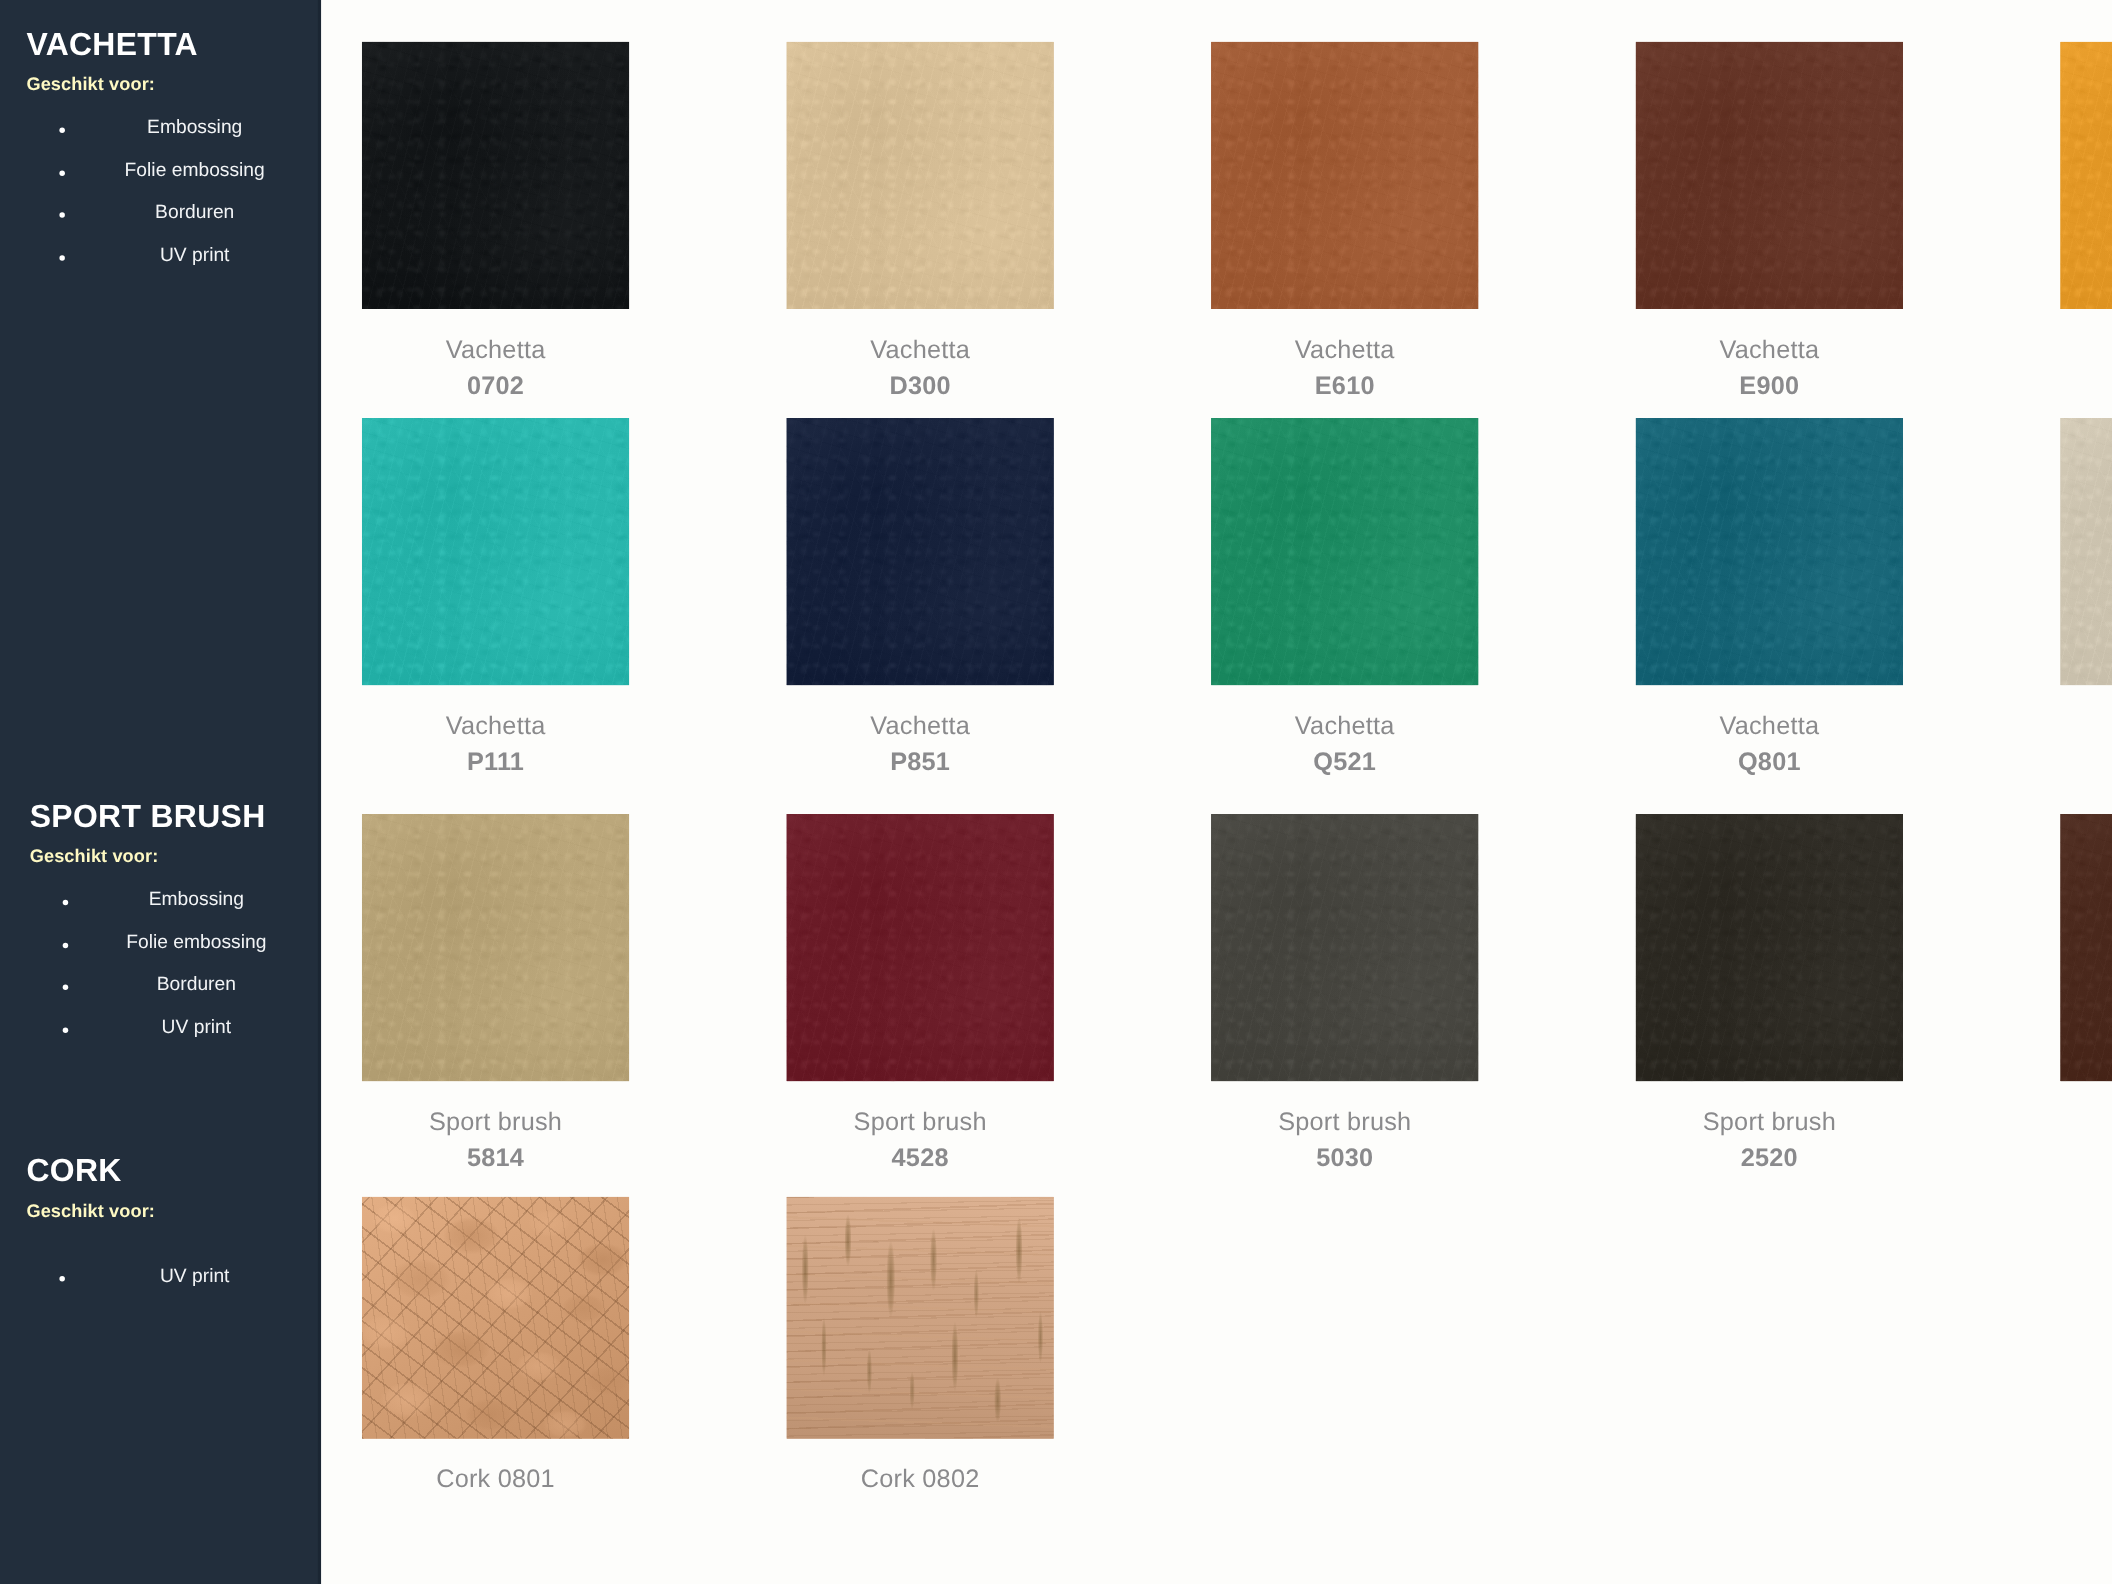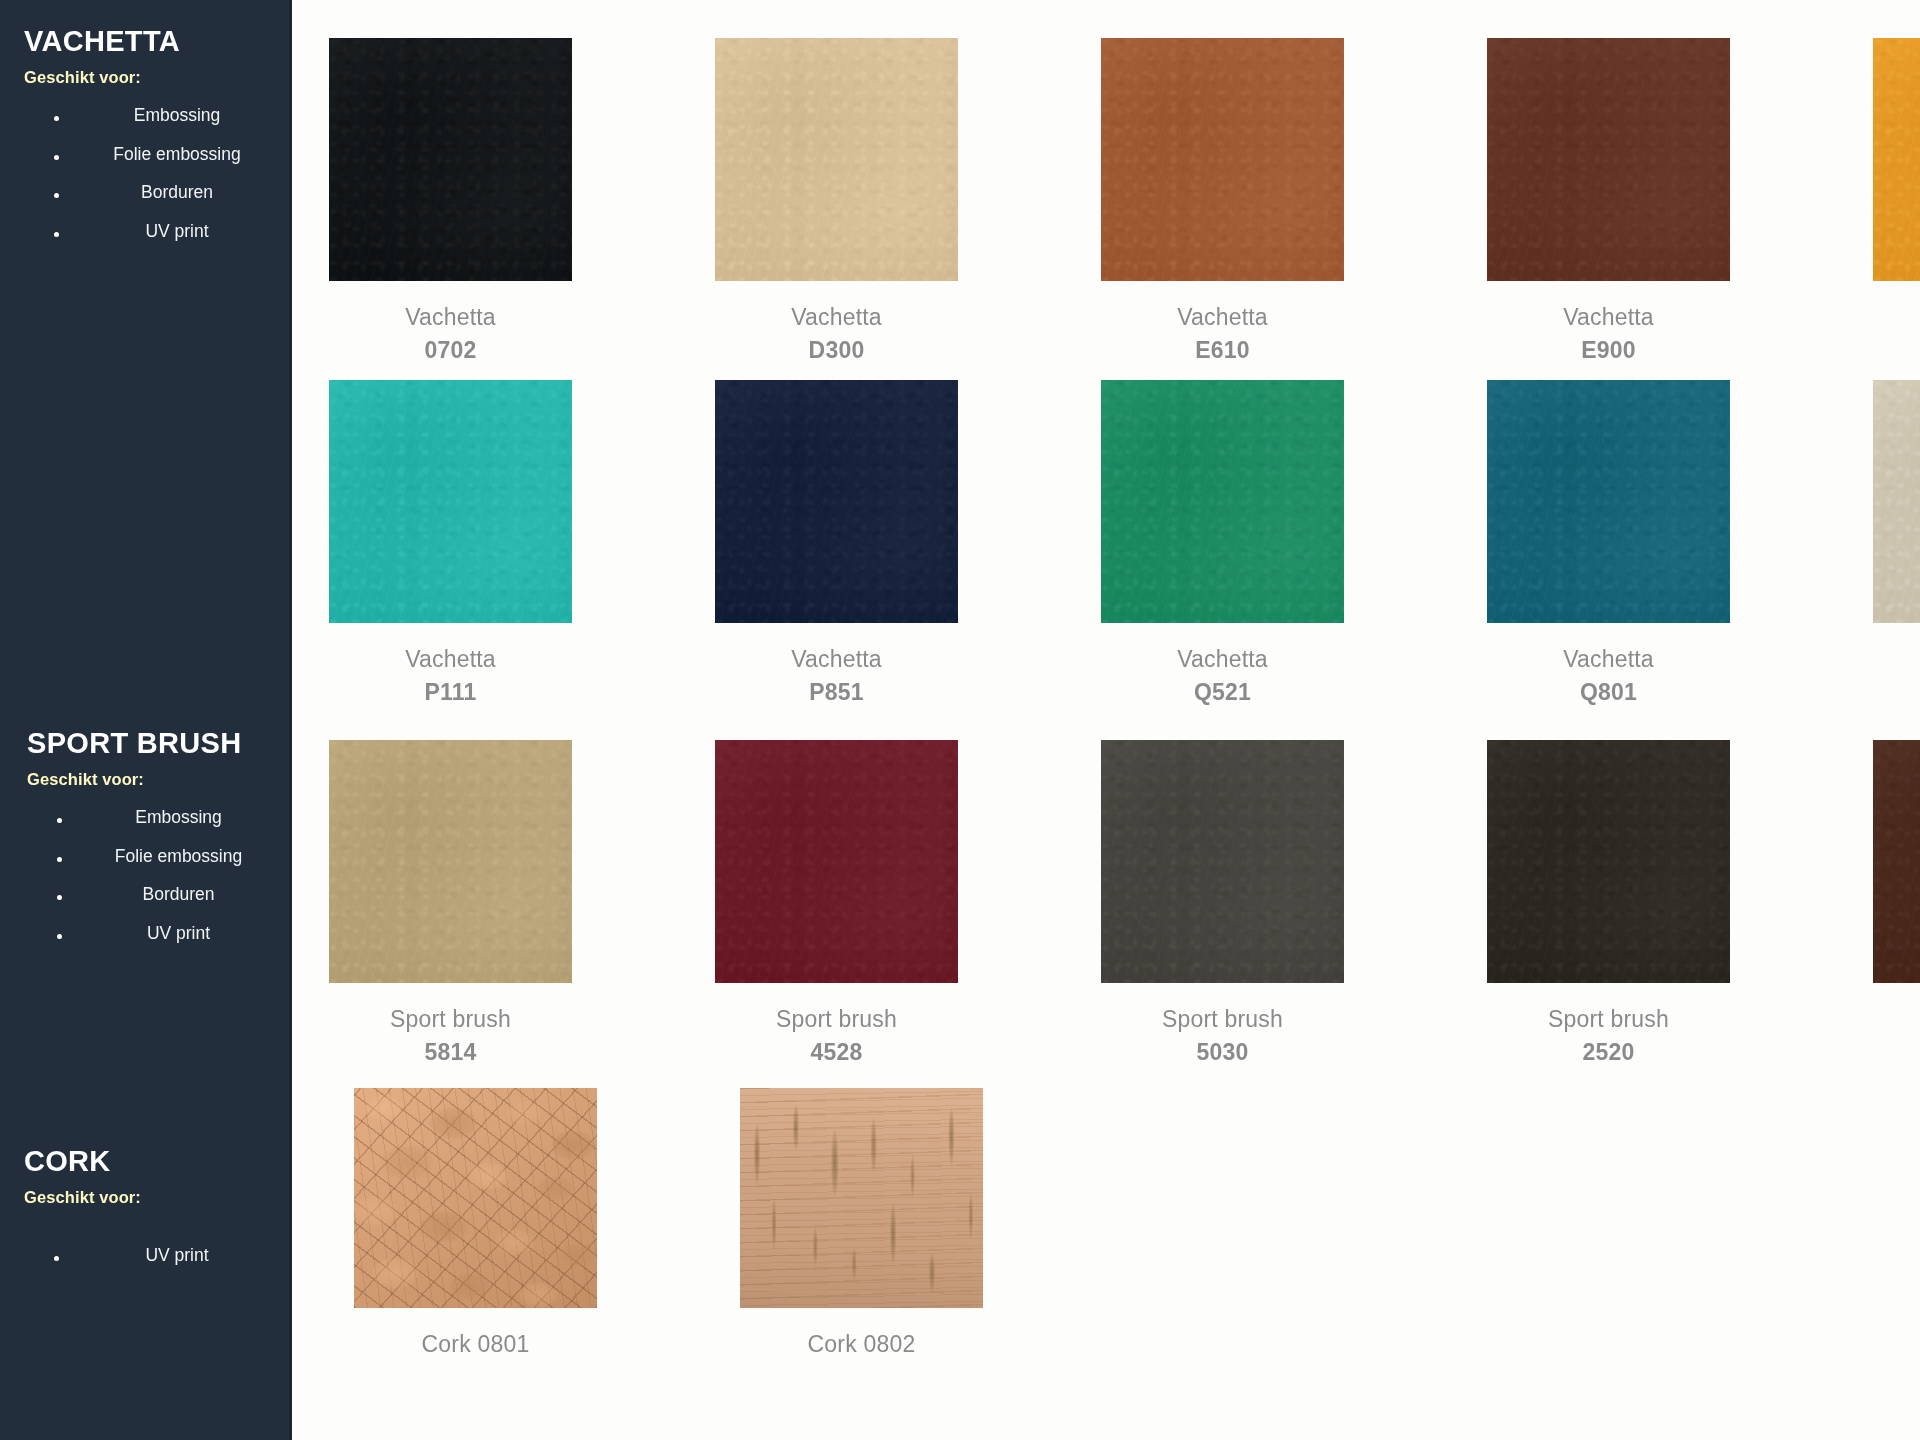--- a/index.html
+++ b/index.html
@@ -136,21 +136,21 @@
       <div class="side-title">SPORT BRUSH</div>
       <div class="side-sub">Geschikt voor:</div>
       <ul class="side-list">
         <li><span class="bullet"></span><span>Embossing</span></li>
         <li><span class="bullet"></span><span>Folie embossing</span></li>
         <li><span class="bullet"></span><span>Borduren</span></li>
         <li><span class="bullet"></span><span>UV print</span></li>
       </ul>
     </div>
 
-    <div class="side-block" style="top:1146px;">
+    <div class="side-block" style="top:1050px;">
       <div class="side-title">CORK</div>
       <div class="side-sub">Geschikt voor:</div>
       <ul class="side-list" style="margin-top:40px;">
         <li><span class="bullet"></span><span>UV print</span></li>
       </ul>
     </div>
 
   </aside>
 
   <main id="main">
@@ -249,21 +249,21 @@
         <div class="caption"><span>Sport brush</span><span class="l2">2520</span></div>
       </div>
       <div class="cell">
         <div class="chip">
             <span class="tex" id="tex-r2c4" style="background-image: radial-gradient(7px 5px at 18% 22%, rgba(90, 56, 44, 0.55) 0%, transparent 70%), radial-gradient(9px 6px at 62% 14%, rgba(66, 32, 20, 0.45) 0%, transparent 70%), radial-gradient(6px 8px at 82% 48%, rgba(90, 56, 44, 0.5) 0%, transparent 70%), radial-gradient(11px 6px at 34% 70%, rgba(66, 32, 20, 0.4) 0%, transparent 72%), radial-gradient(8px 5px at 70% 86%, rgba(90, 56, 44, 0.45) 0%, transparent 70%), repeating-linear-gradient(104deg, rgba(90, 56, 44, 0.22) 0px, rgba(90, 56, 44, 0.22) 1px, transparent 1px, transparent 9px), repeating-linear-gradient(16deg, rgba(66, 32, 20, 0.16) 0px, rgba(66, 32, 20, 0.16) 1px, transparent 1px, transparent 13px), repeating-linear-gradient(61deg, rgba(90, 56, 44, 0.13) 0px, rgba(90, 56, 44, 0.13) 1px, transparent 1px, transparent 21px), radial-gradient(circle at 30% 30%, rgba(66, 32, 20, 0.55) 0%, transparent 55%), radial-gradient(circle at 78% 72%, rgba(90, 56, 44, 0.5) 0%, transparent 60%), linear-gradient(160deg, rgb(86, 52, 40) 0%, rgb(76, 42, 30) 45%, rgb(64, 30, 18) 100%); background-size: 23px 17px, 31px 21px, 19px 27px, 37px 23px, 26px 19px, auto, auto, auto, auto, auto, auto; background-color: rgb(76, 42, 30);"></span>
           </div>
 
       </div>
     </div>
 
-    <div class="swatch-row" style="top:1088px; left:37px;margin-left:25px;">
+    <div class="swatch-row" style="top:1088px; left:37px;">
       <div class="cell">
         <div class="chip cork-chip">
             <span class="tex" id="tex-r3c0" style="background-image: radial-gradient(26px 18px at 12% 9%, rgba(239, 186, 144, 0.55) 0%, rgba(239, 186, 144, 0.275) 60%, transparent 78%), radial-gradient(33px 22px at 41% 16%, rgba(185, 132, 90, 0.5) 0%, rgba(185, 132, 90, 0.25) 60%, transparent 78%), radial-gradient(24px 16px at 70% 11%, rgba(229, 176, 134, 0.45) 0%, rgba(229, 176, 134, 0.224) 60%, transparent 78%), radial-gradient(30px 20px at 90% 26%, rgba(181, 128, 86, 0.5) 0%, rgba(181, 128, 86, 0.25) 60%, transparent 78%), radial-gradient(36px 24px at 22% 34%, rgba(191, 138, 96, 0.45) 0%, rgba(191, 138, 96, 0.224) 60%, transparent 78%), radial-gradient(28px 19px at 55% 40%, rgba(237, 184, 142, 0.5) 0%, rgba(237, 184, 142, 0.25) 60%, transparent 78%), radial-gradient(26px 17px at 83% 46%, rgba(187, 134, 92, 0.48) 0%, rgba(187, 134, 92, 0.24) 60%, transparent 78%), radial-gradient(30px 20px at 9% 56%, rgba(233, 180, 138, 0.46) 0%, rgba(233, 180, 138, 0.23) 60%, transparent 78%), radial-gradient(34px 22px at 37% 63%, rgba(183, 130, 88, 0.5) 0%, rgba(183, 130, 88, 0.25) 60%, transparent 78%), radial-gradient(27px 18px at 66% 70%, rgba(231, 178, 136, 0.45) 0%, rgba(231, 178, 136, 0.224) 60%, transparent 78%), radial-gradient(25px 17px at 92% 76%, rgba(189, 136, 94, 0.5) 0%, rgba(189, 136, 94, 0.25) 60%, transparent 78%), radial-gradient(32px 21px at 17% 84%, rgba(235, 182, 140, 0.47) 0%, rgba(235, 182, 140, 0.235) 60%, transparent 78%), radial-gradient(29px 19px at 48% 90%, rgba(185, 132, 90, 0.5) 0%, rgba(185, 132, 90, 0.25) 60%, transparent 78%), radial-gradient(26px 17px at 76% 94%, rgba(229, 176, 134, 0.45) 0%, rgba(229, 176, 134, 0.224) 60%, transparent 78%), repeating-linear-gradient(37deg, rgba(110, 70, 40, 0.3) 0px, rgba(110, 70, 40, 0.3) 1.5px, transparent 1.5px, transparent 17px), repeating-linear-gradient(-48deg, rgba(100, 62, 34, 0.25) 0px, rgba(100, 62, 34, 0.25) 1.5px, transparent 1.5px, transparent 23px), repeating-linear-gradient(82deg, rgba(125, 85, 52, 0.18) 0px, rgba(125, 85, 52, 0.18) 1px, transparent 1px, transparent 13px), linear-gradient(150deg, rgb(227, 174, 132) 0%, rgb(211, 158, 116) 50%, rgb(195, 142, 100) 100%); background-color: rgb(211, 158, 116);"></span>
           </div>
         <div class="caption single"><span>Cork 0801</span></div>
       </div>
       <div class="cell">
         <div class="chip cork-chip">
             <span class="tex" id="tex-r3c1" style="background-image: radial-gradient(4px 40px at 7% 30%, rgba(104, 78, 36, 0.5) 0%, rgba(120, 92, 48, 0.25) 55%, transparent 80%), radial-gradient(3px 34px at 14% 62%, rgba(104, 78, 36, 0.45) 0%, rgba(120, 92, 48, 0.224) 55%, transparent 80%), radial-gradient(4px 30px at 23% 18%, rgba(104, 78, 36, 0.5) 0%, rgba(120, 92, 48, 0.25) 55%, transparent 80%), radial-gradient(3px 26px at 31% 72%, rgba(104, 78, 36, 0.42) 0%, rgba(120, 92, 48, 0.21) 55%, transparent 80%), radial-gradient(5px 44px at 39% 34%, rgba(104, 78, 36, 0.5) 0%, rgba(120, 92, 48, 0.25) 55%, transparent 80%), radial-gradient(3px 22px at 47% 80%, rgba(104, 78, 36, 0.4) 0%, rgba(120, 92, 48, 0.2) 55%, transparent 80%), radial-gradient(4px 36px at 55% 26%, rgba(104, 78, 36, 0.48) 0%, rgba(120, 92, 48, 0.24) 55%, transparent 80%), radial-gradient(4px 40px at 63% 66%, rgba(104, 78, 36, 0.5) 0%, rgba(120, 92, 48, 0.25) 55%, transparent 80%), radial-gradient(3px 28px at 71% 40%, rgba(104, 78, 36, 0.42) 0%, rgba(120, 92, 48, 0.21) 55%, transparent 80%), radial-gradient(4px 26px at 79% 84%, rgba(104, 78, 36, 0.46) 0%, rgba(120, 92, 48, 0.23) 55%, transparent 80%), radial-gradient(4px 38px at 87% 22%, rgba(104, 78, 36, 0.5) 0%, rgba(120, 92, 48, 0.25) 55%, transparent 80%), radial-gradient(3px 30px at 95% 58%, rgba(104, 78, 36, 0.44) 0%, rgba(120, 92, 48, 0.22) 55%, transparent 80%), repeating-linear-gradient(178deg, rgba(150, 102, 66, 0.2) 0px, rgba(150, 102, 66, 0.2) 1.5px, transparent 1.5px, transparent 14px), repeating-linear-gradient(182deg, rgba(205, 160, 122, 0.28) 0px, rgba(205, 160, 122, 0.28) 2px, transparent 2px, transparent 26px), repeating-linear-gradient(179deg, rgba(130, 88, 52, 0.13) 0px, rgba(130, 88, 52, 0.13) 1px, transparent 1px, transparent 7px), linear-gradient(185deg, rgb(221, 178, 146) 0%, rgb(207, 164, 132) 40%, rgb(201, 158, 126) 72%, rgb(189, 146, 114) 100%); background-color: rgb(207, 164, 132);"></span>
           </div>

